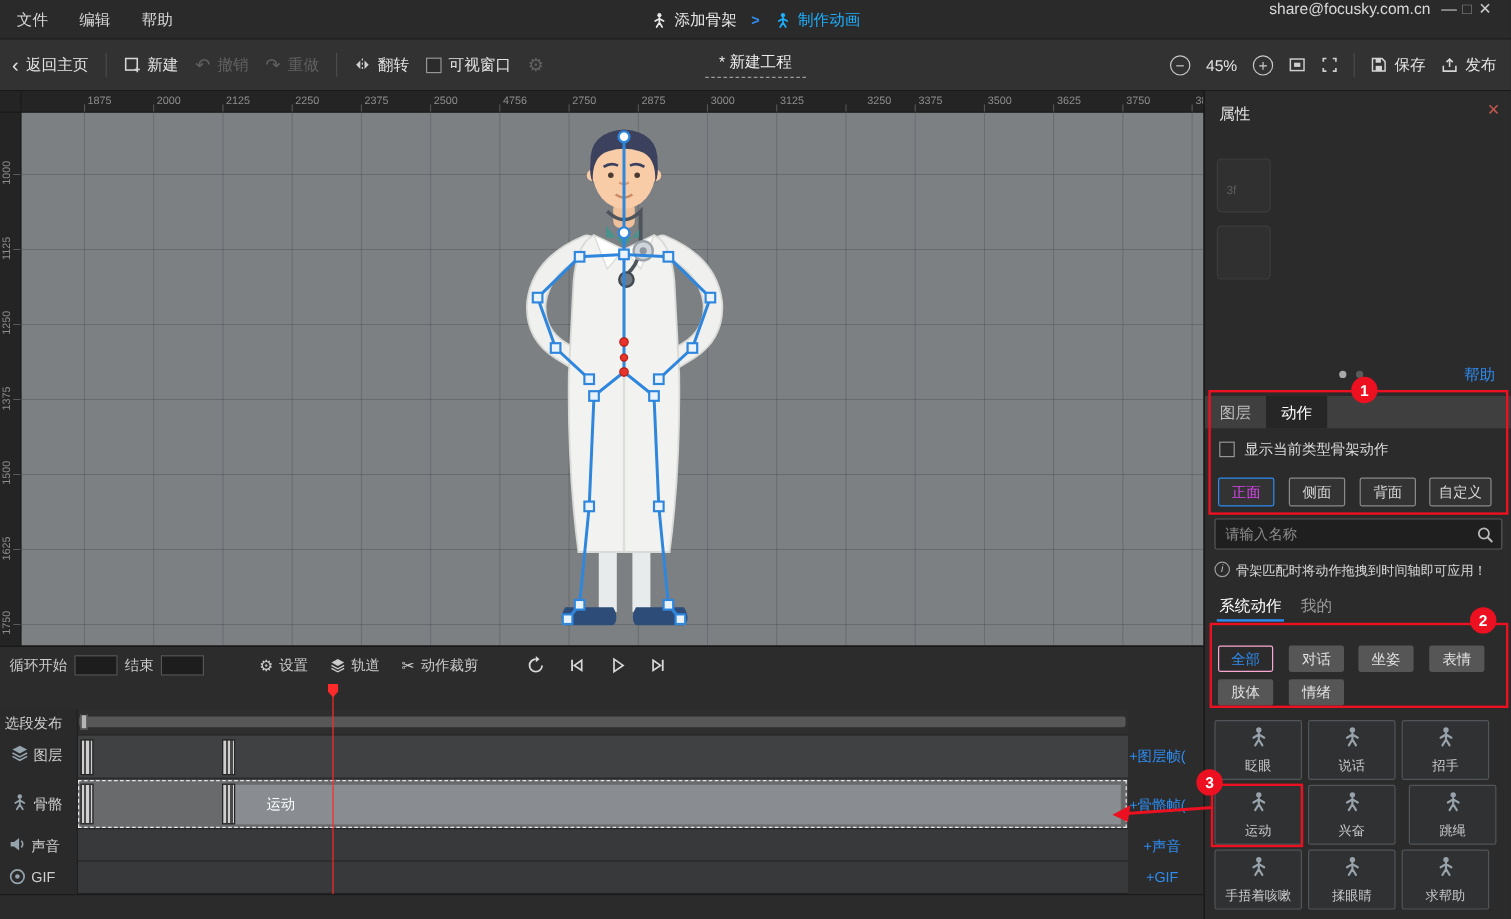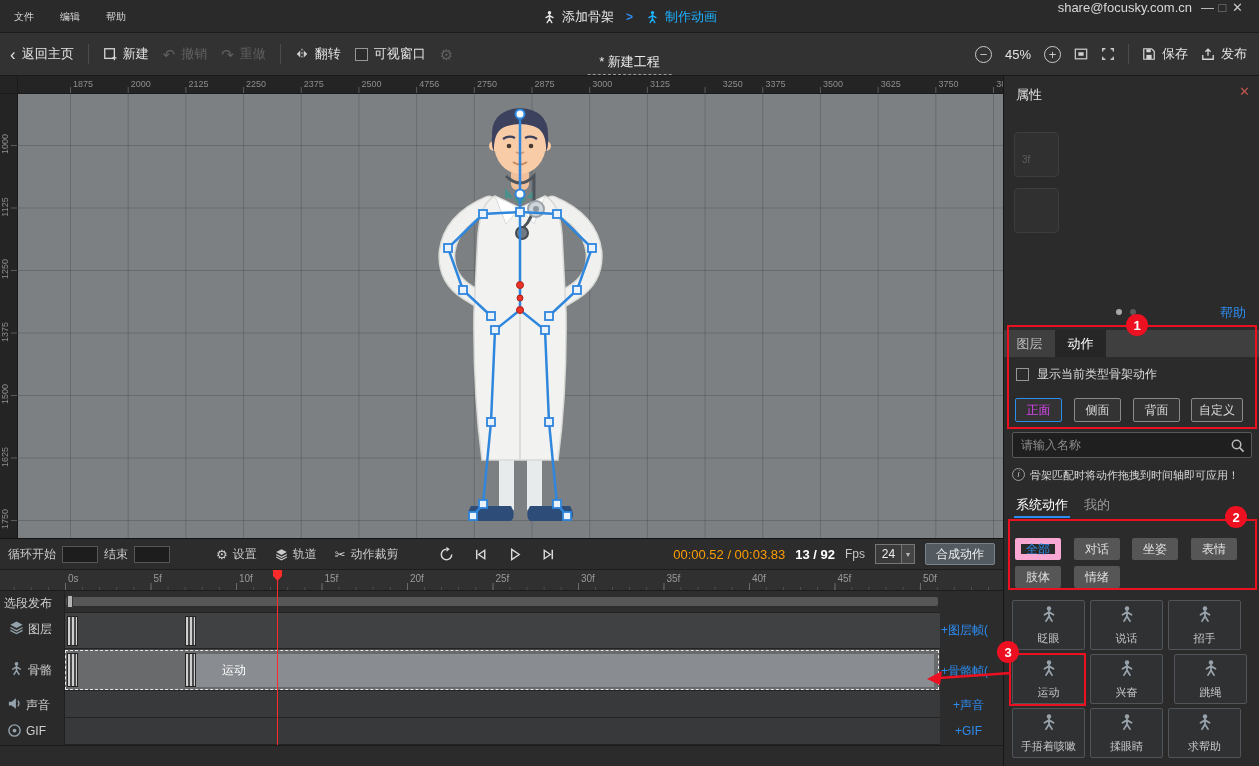--- a/index.html
+++ b/index.html
@@ -3,42 +3,42 @@
 <meta charset="utf-8">
 <style>
 *{margin:0;padding:0;box-sizing:border-box}
 html,body{width:1259px;height:766px;overflow:hidden}
 body{font-family:"Liberation Sans","DejaVu Sans",sans-serif;background:#1e1e1e;color:#ddd}
 svg{display:block}
 .app{position:absolute;inset:0;width:1259px;height:766px;background:#2b2b2b}
 
 
 .menubar{position:absolute;left:0;top:0;width:1259px;height:33px;background:#2a2a2a;border-bottom:1px solid #1c1c1c}
-.menus{position:absolute;left:14px;top:0;height:33px;display:flex;gap:26px;align-items:center;font-size:10px;color:#d8d8d8}
+.menus{position:absolute;left:14px;top:0;height:33px;display:flex;gap:26px;align-items:center;font-size:13px;color:#d8d8d8}
 .mb-center{position:absolute;left:50%;top:0;transform:translateX(-50%);height:33px;display:flex;align-items:center;gap:12px;font-size:13px}
 .mb-step{display:flex;align-items:center;gap:6px;color:#e6e6e6}
 .mb-step.active{color:#1cb0ff}
 .mb-sep{color:#2d8cf0;font-weight:bold;font-size:12px}
 .mb-right{position:absolute;right:14px;top:0;height:44px;display:flex;align-items:flex-start;}
 .account{font-size:13px;color:#d8d8d8;margin-right:8px}
 .winbtn{color:#c9c9c9;font-size:13px;width:15px;text-align:center}
 .winbtn.dim{color:#8a8a8a}
 .icon14{width:14px;height:14px}
 
 
 .toolbar{position:absolute;left:0;top:33px;width:1259px;height:43px;background:#323232;border-bottom:1px solid #191919}
 .tb-left{position:absolute;left:10px;top:0;height:42px;display:flex;align-items:center;gap:14px;font-size:13px;color:#e3e3e3}
 .tb-item{display:flex;align-items:center;gap:6px}
 .tb-item.disabled{color:#616161}
 .tb-div{width:1px;height:20px;background:#4b4b4b}
 .chev{font-size:17px;line-height:1}
 .gicon{font-size:15px;color:#cfcfcf;line-height:1}
 .disabled .gicon,.gicon.dim{color:#616161}
 .cb{display:inline-block;width:13px;height:13px;border:1px solid #969696;background:#2b2b2b}
-.tb-center{position:absolute;left:50%;top:0;transform:translateX(-50%);height:42px;display:flex;align-items:flex-end}
+.tb-center{position:absolute;left:50%;top:0;transform:translateX(-50%);height:42px;display:flex;align-items:center}
 .project-name{font-size:13px;color:#ececec;border-bottom:1px dashed #9a9a9a;padding:0 12px 3px}
 .tb-right{position:absolute;right:12px;top:0;height:42px;display:flex;align-items:center;gap:13px;font-size:13px;color:#e3e3e3}
 .zoombtn{width:17px;height:17px;border:1.5px solid #c9c9c9;border-radius:50%;display:flex;align-items:center;justify-content:center;font-size:13px;line-height:1;color:#c9c9c9}
 
 
 .canvas-wrap{position:absolute;left:0;top:76px;width:1003px;height:462px;background:#262626}
 .ruler-corner{position:absolute;left:0;top:0;width:18px;height:18px;background:#242424;border-right:1px solid #1a1a1a;border-bottom:1px solid #1a1a1a}
 .h-ruler{position:absolute;left:18px;top:0;width:985px;height:18px;background:#242424;border-bottom:1px solid #1a1a1a;overflow:hidden;background-image:linear-gradient(90deg,#5a5a5a 1px,transparent 1px);background-size:57.7px 7px;background-position:52px 11px;background-repeat:repeat-x}
 .hrl{position:absolute;top:3px;font-size:9px;color:#8d8d8d;transform:translateX(3px)}
 .v-ruler{position:absolute;left:0;top:18px;width:18px;height:444px;background:#242424;border-right:1px solid #1a1a1a;overflow:hidden;background-image:linear-gradient(#5a5a5a 1px,transparent 1px);background-size:7px 62.5px;background-position:11px 51px;background-repeat:repeat-y}
@@ -123,21 +123,21 @@
 .search-input{position:absolute;inset:0;background:transparent;border:none;outline:none;color:#ddd;font-size:12px;padding:0 26px 0 8px;font-family:inherit}
 .search-input::placeholder{color:#8b8b8b}
 .search-icon{position:absolute;right:6px;top:5px;width:15px;height:15px;color:#b9b9b9}
 .hint-row{position:absolute;left:8px;top:392px;display:flex;gap:5px;align-items:flex-start;width:246px}
 .info-icon{flex:none;width:13px;height:13px;border:1px solid #9c9c9c;border-radius:50%;color:#bdbdbd;font-size:9px;line-height:11px;text-align:center;font-style:italic}
 .hint-text{font-size:11px;color:#d8d8d8;white-space:nowrap}
 .libtab-sys{position:absolute;left:12px;top:420px;font-size:13px;color:#fff}
 .libtab-underline{position:absolute;left:10px;top:440px;width:56px;height:2px;background:#2d8cf0}
 .libtab-mine{position:absolute;left:80px;top:420px;font-size:13px;color:#9b9b9b}
 .chip{position:absolute;width:46px;height:22px;background:#565656;color:#e2e2e2;font-size:12px;display:flex;align-items:center;justify-content:center;border-radius:2px}
-.chip.active{background:#2b2b2b;border:6px solid #f9a8d4;color:#2d8cf0}
+.chip.active{background:#2b2b2b;border:1px solid #f9a8d4;color:#2d8cf0}
 .c1{left:11px;top:462px}.c2{left:70px;top:462px}.c3{left:128px;top:462px}.c4{left:187px;top:462px}
 .c5{left:11px;top:490px}.c6{left:70px;top:490px}
 .tile{position:absolute;width:73px;height:50px;background:#2f3133;border:1px solid #515458;border-radius:2px;display:flex;flex-direction:column;align-items:center;justify-content:space-between;padding:4px 0 3px}
 .tile-icon{width:18px;height:18px;color:#98a2aa}
 .tile-label{font-size:11px;color:#c9c9c9;white-space:nowrap}
 .t1{left:8px;top:524px}.t2{left:86px;top:524px}.t3{left:164px;top:524px}
 .t4{left:8px;top:578px}.t5{left:86px;top:578px}.t6{left:170px;top:578px}
 .t7{left:8px;top:632px}.t8{left:86px;top:632px}.t9{left:164px;top:632px}
 
 
@@ -419,44 +419,21 @@
           <path d="M13.5 4.5 L7 9 L13.5 13.5 Z" fill="none" stroke="#d8d8d8" stroke-width="1.5"></path>
         </svg>
       <svg class="tbtn" viewBox="0 0 18 18">
           <path d="M6 3.5 L14 9 L6 14.5 Z" fill="none" stroke="#d8d8d8" stroke-width="1.5"></path>
         </svg>
       <svg class="tbtn" viewBox="0 0 18 18">
           <path d="M13 4 V14" stroke="#d8d8d8" stroke-width="1.6"></path>
           <path d="M4.5 4.5 L11 9 L4.5 13.5 Z" fill="none" stroke="#d8d8d8" stroke-width="1.5"></path>
         </svg>
     </div>
-    <div class="tl-right">
-      <span class="time">00:00.52 / 00:03.83</span>
-      <span class="frames">13 / 92</span>
-      <span class="fps-label">Fps</span>
-      <span class="fps-box">
-        <span class="fps-val">24</span>
-        <span class="fps-caret">▾</span>
-      </span>
-      <span class="compose-btn">合成动作</span>
-    </div>
-
-    <div class="tl-ruler">
-        <span class="trl" style="left: 65px;">0s</span>
-        <span class="trl" style="left: 150.5px;">5f</span>
-        <span class="trl" style="left: 236px;">10f</span>
-        <span class="trl" style="left: 321.5px;">15f</span>
-        <span class="trl" style="left: 407px;">20f</span>
-        <span class="trl" style="left: 492.5px;">25f</span>
-        <span class="trl" style="left: 578px;">30f</span>
-        <span class="trl" style="left: 663.5px;">35f</span>
-        <span class="trl" style="left: 749px;">40f</span>
-        <span class="trl" style="left: 834.5px;">45f</span>
-        <span class="trl" style="left: 920px;">50f</span>
-      </div>
+
 
     <div class="tl-left-col"></div>
     <div class="lane row-seg"></div>
     <div class="lane row-layer"></div>
     <div class="lane row-bone"></div>
     <div class="lane row-sound"></div>
     <div class="lane row-gif"></div>
 
     <span class="tl-label lbl-seg">选段发布</span>
     <svg class="tk-icon tki-layer">

